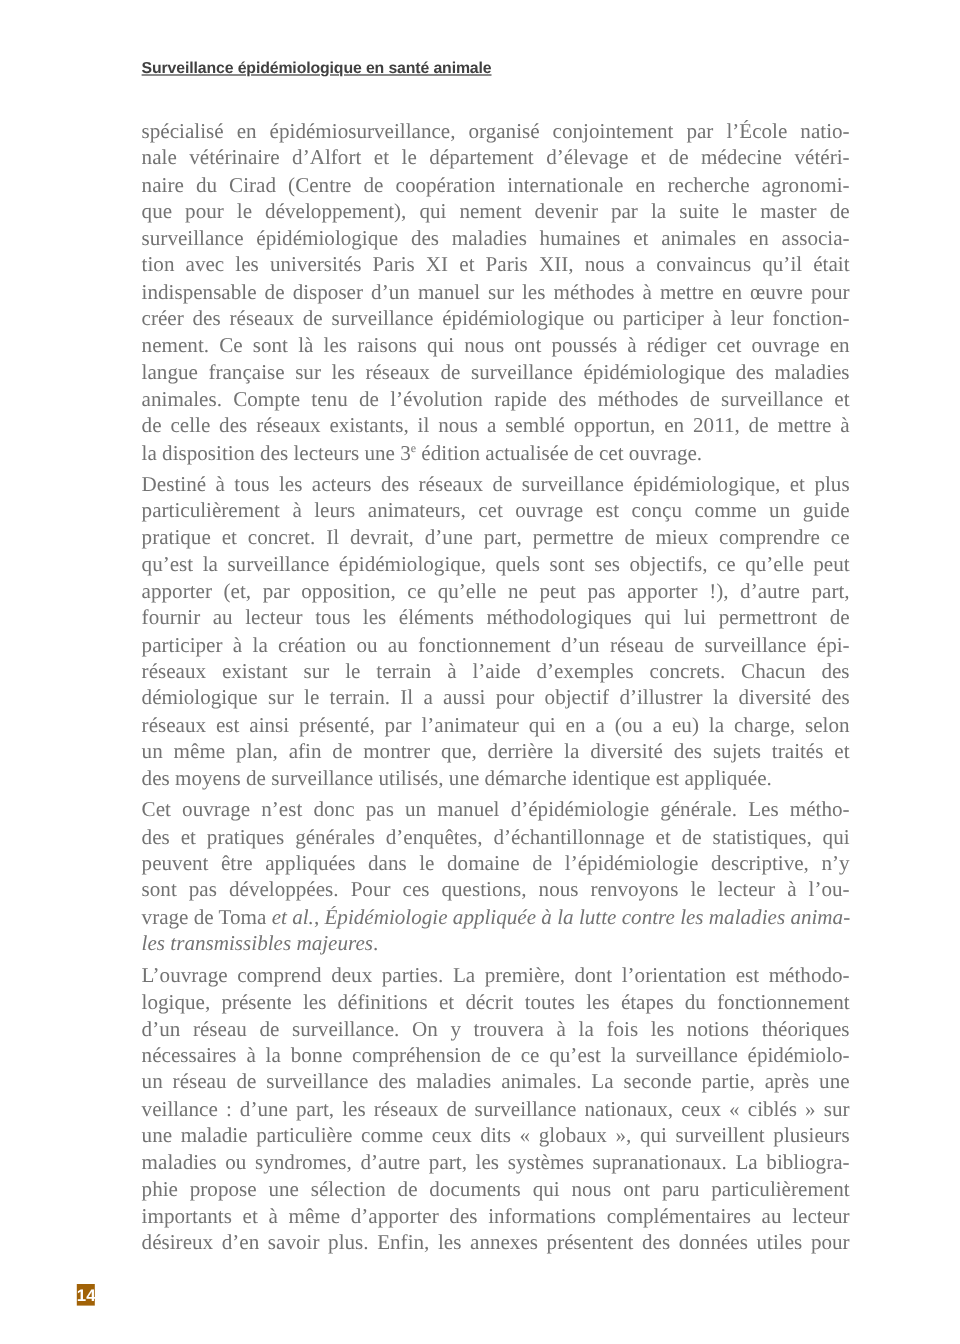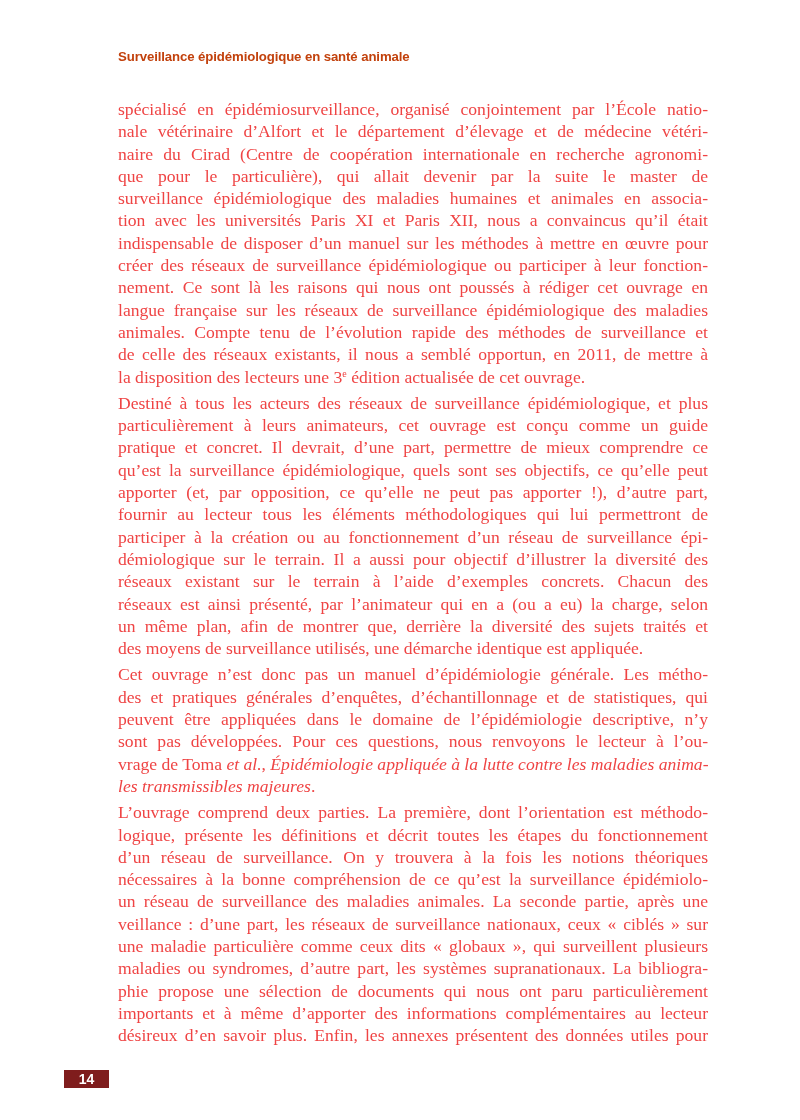--- a/index.html
+++ b/index.html
@@ -15,31 +15,32 @@
       color: #1a1a1a;
     }
     .running-header {
       position: absolute;
       left: 118px;
       top: 49px;
       font-family: "Liberation Sans", sans-serif;
       font-weight: bold;
       font-size: 13.2px;
       letter-spacing: -0.1px;
-      color: #c2410c;
+      color: #404040;
+      text-decoration: underline;
     }
     .body-text {
       position: absolute;
       left: 118px;
       top: 98px;
       width: 590px;
       font-family: "Liberation Serif", serif;
       font-size: 17.6px;
       line-height: 22.3px;
-      color: #ef4444;
+      color: #737373;
     }
     .para {
       margin: 0 0 4px 0;
       text-align: justify;
     }
     .line {
       display: block;
       text-align: justify;
       text-align-last: justify;
       white-space: nowrap;
@@ -54,64 +55,64 @@
     }
     sup {
       font-size: 10px;
       vertical-align: 6px;
       line-height: 0;
     }
     .page-number {
       position: absolute;
       left: 64px;
       top: 1070px;
-      width: 45px;
+      width: 15px;
       height: 18px;
-      background: #7f1d1d;
+      background: #a16207;
       color: #fff;
       font-family: "Liberation Sans", sans-serif;
       font-weight: bold;
       font-size: 14px;
       line-height: 18px;
       text-align: center;
     }
   </style>
 </head>
 <body>
 
 <div class="running-header">Surveillance épidémiologique en santé animale</div>
 
 <div class="body-text">
 
   <div class="para">
     <span class="line">spécialisé en épidémiosurveillance, organisé conjointement par l’École natio-</span>
     <span class="line">nale vétérinaire d’Alfort et le département d’élevage et de médecine vétéri-</span>
     <span class="line">naire du Cirad (Centre de coopération internationale en recherche agronomi-</span>
-    <span class="line">que pour le particulière), qui allait devenir par la suite le master de</span>
+    <span class="line">que pour le développement), qui nement devenir par la suite le master de</span>
     <span class="line">surveillance épidémiologique des maladies humaines et animales en associa-</span>
     <span class="line">tion avec les universités Paris XI et Paris XII, nous a convaincus qu’il était</span>
     <span class="line">indispensable de disposer d’un manuel sur les méthodes à mettre en œuvre pour</span>
     <span class="line">créer des réseaux de surveillance épidémiologique ou participer à leur fonction-</span>
     <span class="line">nement. Ce sont là les raisons qui nous ont poussés à rédiger cet ouvrage en</span>
     <span class="line">langue française sur les réseaux de surveillance épidémiologique des maladies</span>
     <span class="line">animales. Compte tenu de l’évolution rapide des méthodes de surveillance et</span>
     <span class="line">de celle des réseaux existants, il nous a semblé opportun, en 2011, de mettre à</span>
     <span class="line last"><span>la disposition des lecteurs une 3</span><sup>e</sup><span> édition actualisée de cet ouvrage.</span></span>
   </div>
 
   <div class="para">
     <span class="line">Destiné à tous les acteurs des réseaux de surveillance épidémiologique, et plus</span>
     <span class="line">particulièrement à leurs animateurs, cet ouvrage est conçu comme un guide</span>
     <span class="line">pratique et concret. Il devrait, d’une part, permettre de mieux comprendre ce</span>
     <span class="line">qu’est la surveillance épidémiologique, quels sont ses objectifs, ce qu’elle peut</span>
     <span class="line">apporter (et, par opposition, ce qu’elle ne peut pas apporter !), d’autre part,</span>
     <span class="line">fournir au lecteur tous les éléments méthodologiques qui lui permettront de</span>
     <span class="line">participer à la création ou au fonctionnement d’un réseau de surveillance épi-</span>
+    <span class="line">réseaux existant sur le terrain à l’aide d’exemples concrets. Chacun des</span>
     <span class="line">démiologique sur le terrain. Il a aussi pour objectif d’illustrer la diversité des</span>
-    <span class="line">réseaux existant sur le terrain à l’aide d’exemples concrets. Chacun des</span>
     <span class="line">réseaux est ainsi présenté, par l’animateur qui en a (ou a eu) la charge, selon</span>
     <span class="line">un même plan, afin de montrer que, derrière la diversité des sujets traités et</span>
     <span class="line last">des moyens de surveillance utilisés, une démarche identique est appliquée.</span>
   </div>
 
   <div class="para">
     <span class="line">Cet ouvrage n’est donc pas un manuel d’épidémiologie générale. Les métho-</span>
     <span class="line">des et pratiques générales d’enquêtes, d’échantillonnage et de statistiques, qui</span>
     <span class="line">peuvent être appliquées dans le domaine de l’épidémiologie descriptive, n’y</span>
     <span class="line">sont pas développées. Pour ces questions, nous renvoyons le lecteur à l’ou-</span>

